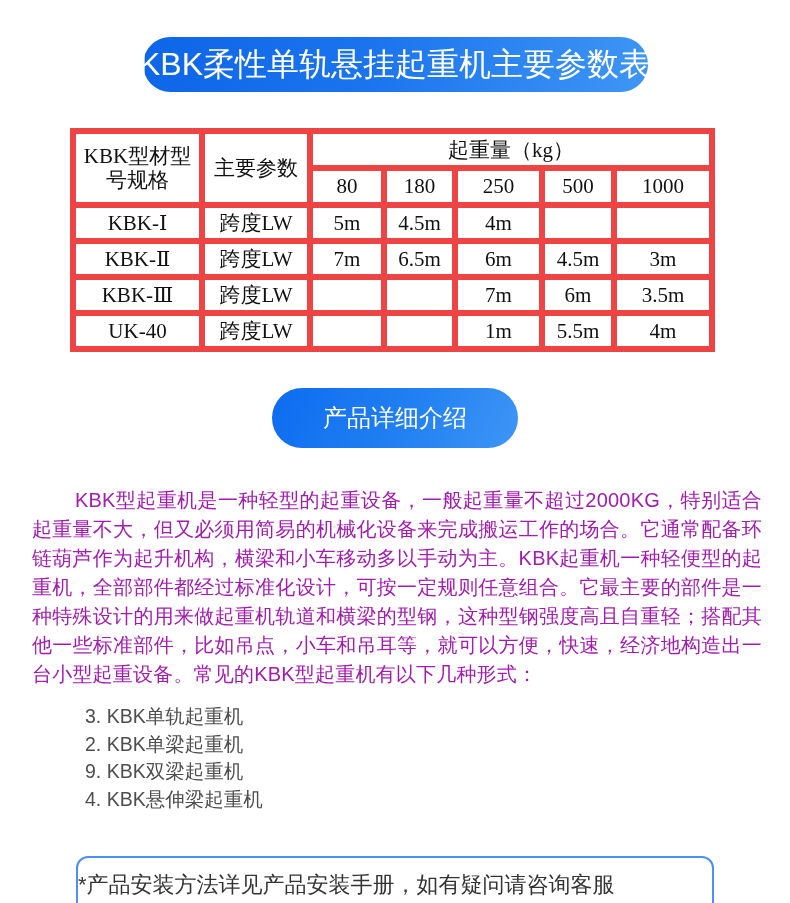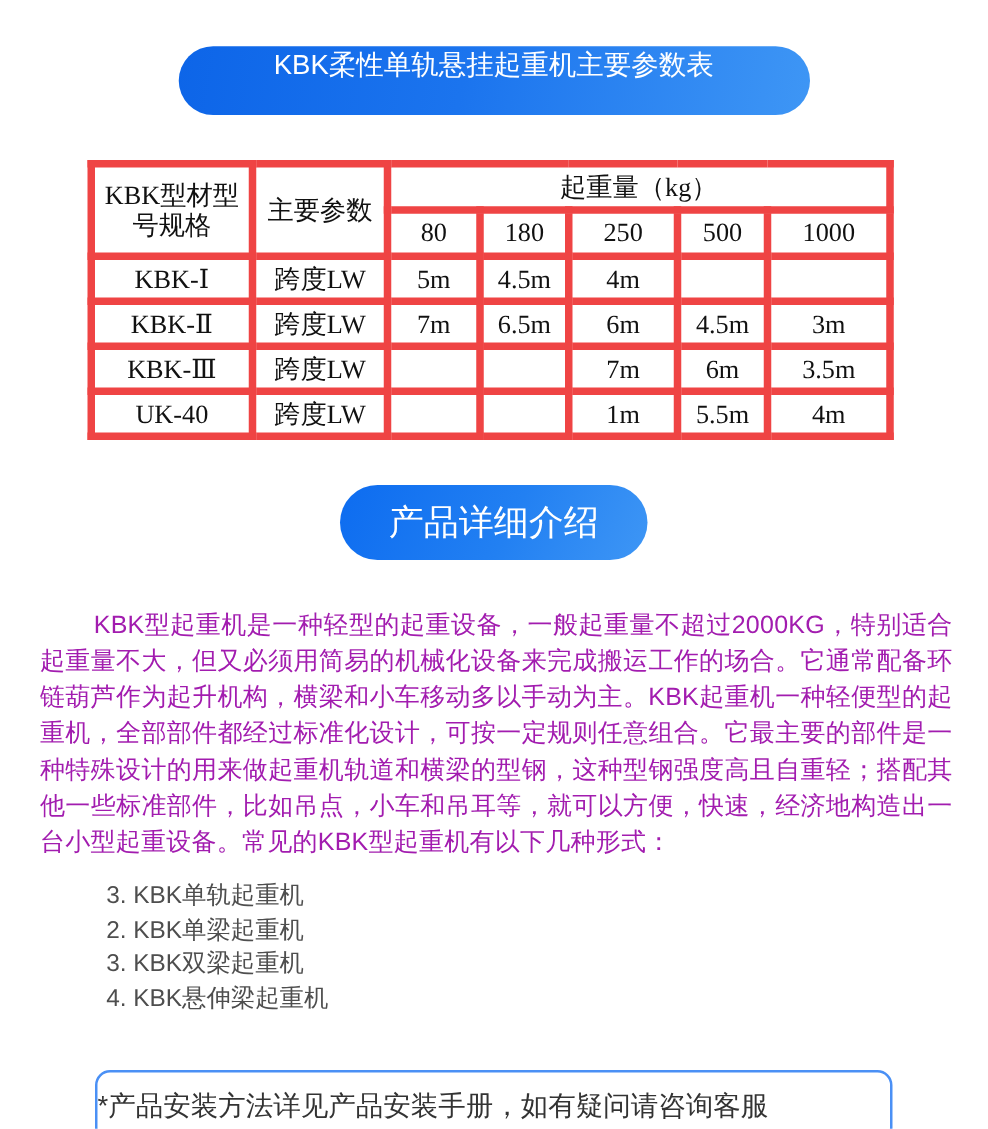--- a/index.html
+++ b/index.html
@@ -14,22 +14,23 @@
   .page { width: 790px; height: 903px; position: relative; }
 
   
   .banner {
     margin: 37px auto 0;
     width: 505px;
     height: 55px;
     border-radius: 28px;
     background: linear-gradient(100deg, #0d65e8 0%, #1b74ee 45%, #3e96f5 100%);
     color: #ffffff;
-    font-size: 22px;
+    font-size: 32px;
     display: flex;
+    align-items: center;
     justify-content: center;
     white-space: nowrap;
   }
 
   
   table.params {
     margin: 36px 0 0 70px;
     border-collapse: collapse;
     table-layout: fixed;
     font-family: "Liberation Serif", "DejaVu Serif", serif;
@@ -49,21 +50,21 @@
   td.model-col { line-height: 24px; }
 
   
   .section-badge {
     margin: 36px auto 0;
     width: 246px;
     height: 60px;
     border-radius: 30px;
     background: linear-gradient(115deg, #0d6cf0 0%, #2280f2 55%, #3e96f5 100%);
     color: #ffffff;
-    font-size: 28px;
+    font-size: 24px;
     display: flex;
     align-items: center;
     justify-content: center;
     white-space: nowrap;
   }
 
   
   .intro {
     margin: 38px 0 0 0;
     padding: 0 28px 0 32px;
@@ -179,21 +180,21 @@
   <div class="section-badge">
     <span>产品详细介绍</span>
   </div>
 
   <p class="intro">KBK型起重机是一种轻型的起重设备，一般起重量不超过2000KG，特别适合起重量不大，但又必须用简易的机械化设备来完成搬运工作的场合。它通常配备环链葫芦作为起升机构，横梁和小车移动多以手动为主。KBK起重机一种轻便型的起重机，全部部件都经过标准化设计，可按一定规则任意组合。它最主要的部件是一种特殊设计的用来做起重机轨道和横梁的型钢，这种型钢强度高且自重轻；搭配其他一些标准部件，比如吊点，小车和吊耳等，就可以方便，快速，经济地构造出一台小型起重设备。常见的KBK型起重机有以下几种形式：</p>
 
   <div class="crane-list">
     <div class="col">
       <div class="item">3. KBK单轨起重机</div>
       <div class="item">2. KBK单梁起重机</div>
-      <div class="item">3. KBK双梁起重机</div>
+      <div class="item">9. KBK双梁起重机</div>
       <div class="item">4. KBK悬伸梁起重机</div>
     </div>
   </div>
 
   <div class="note-box">
     <span>*产品安装方法详见产品安装手册，如有疑问请咨询客服</span>
   </div>
 
 </div>
 

